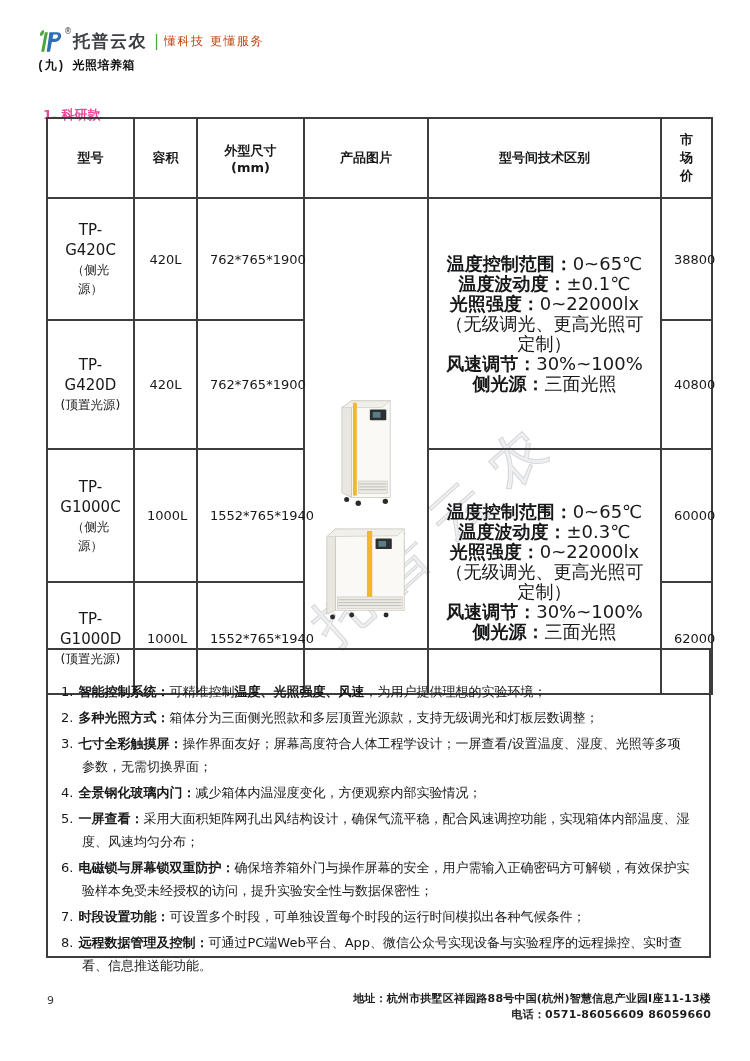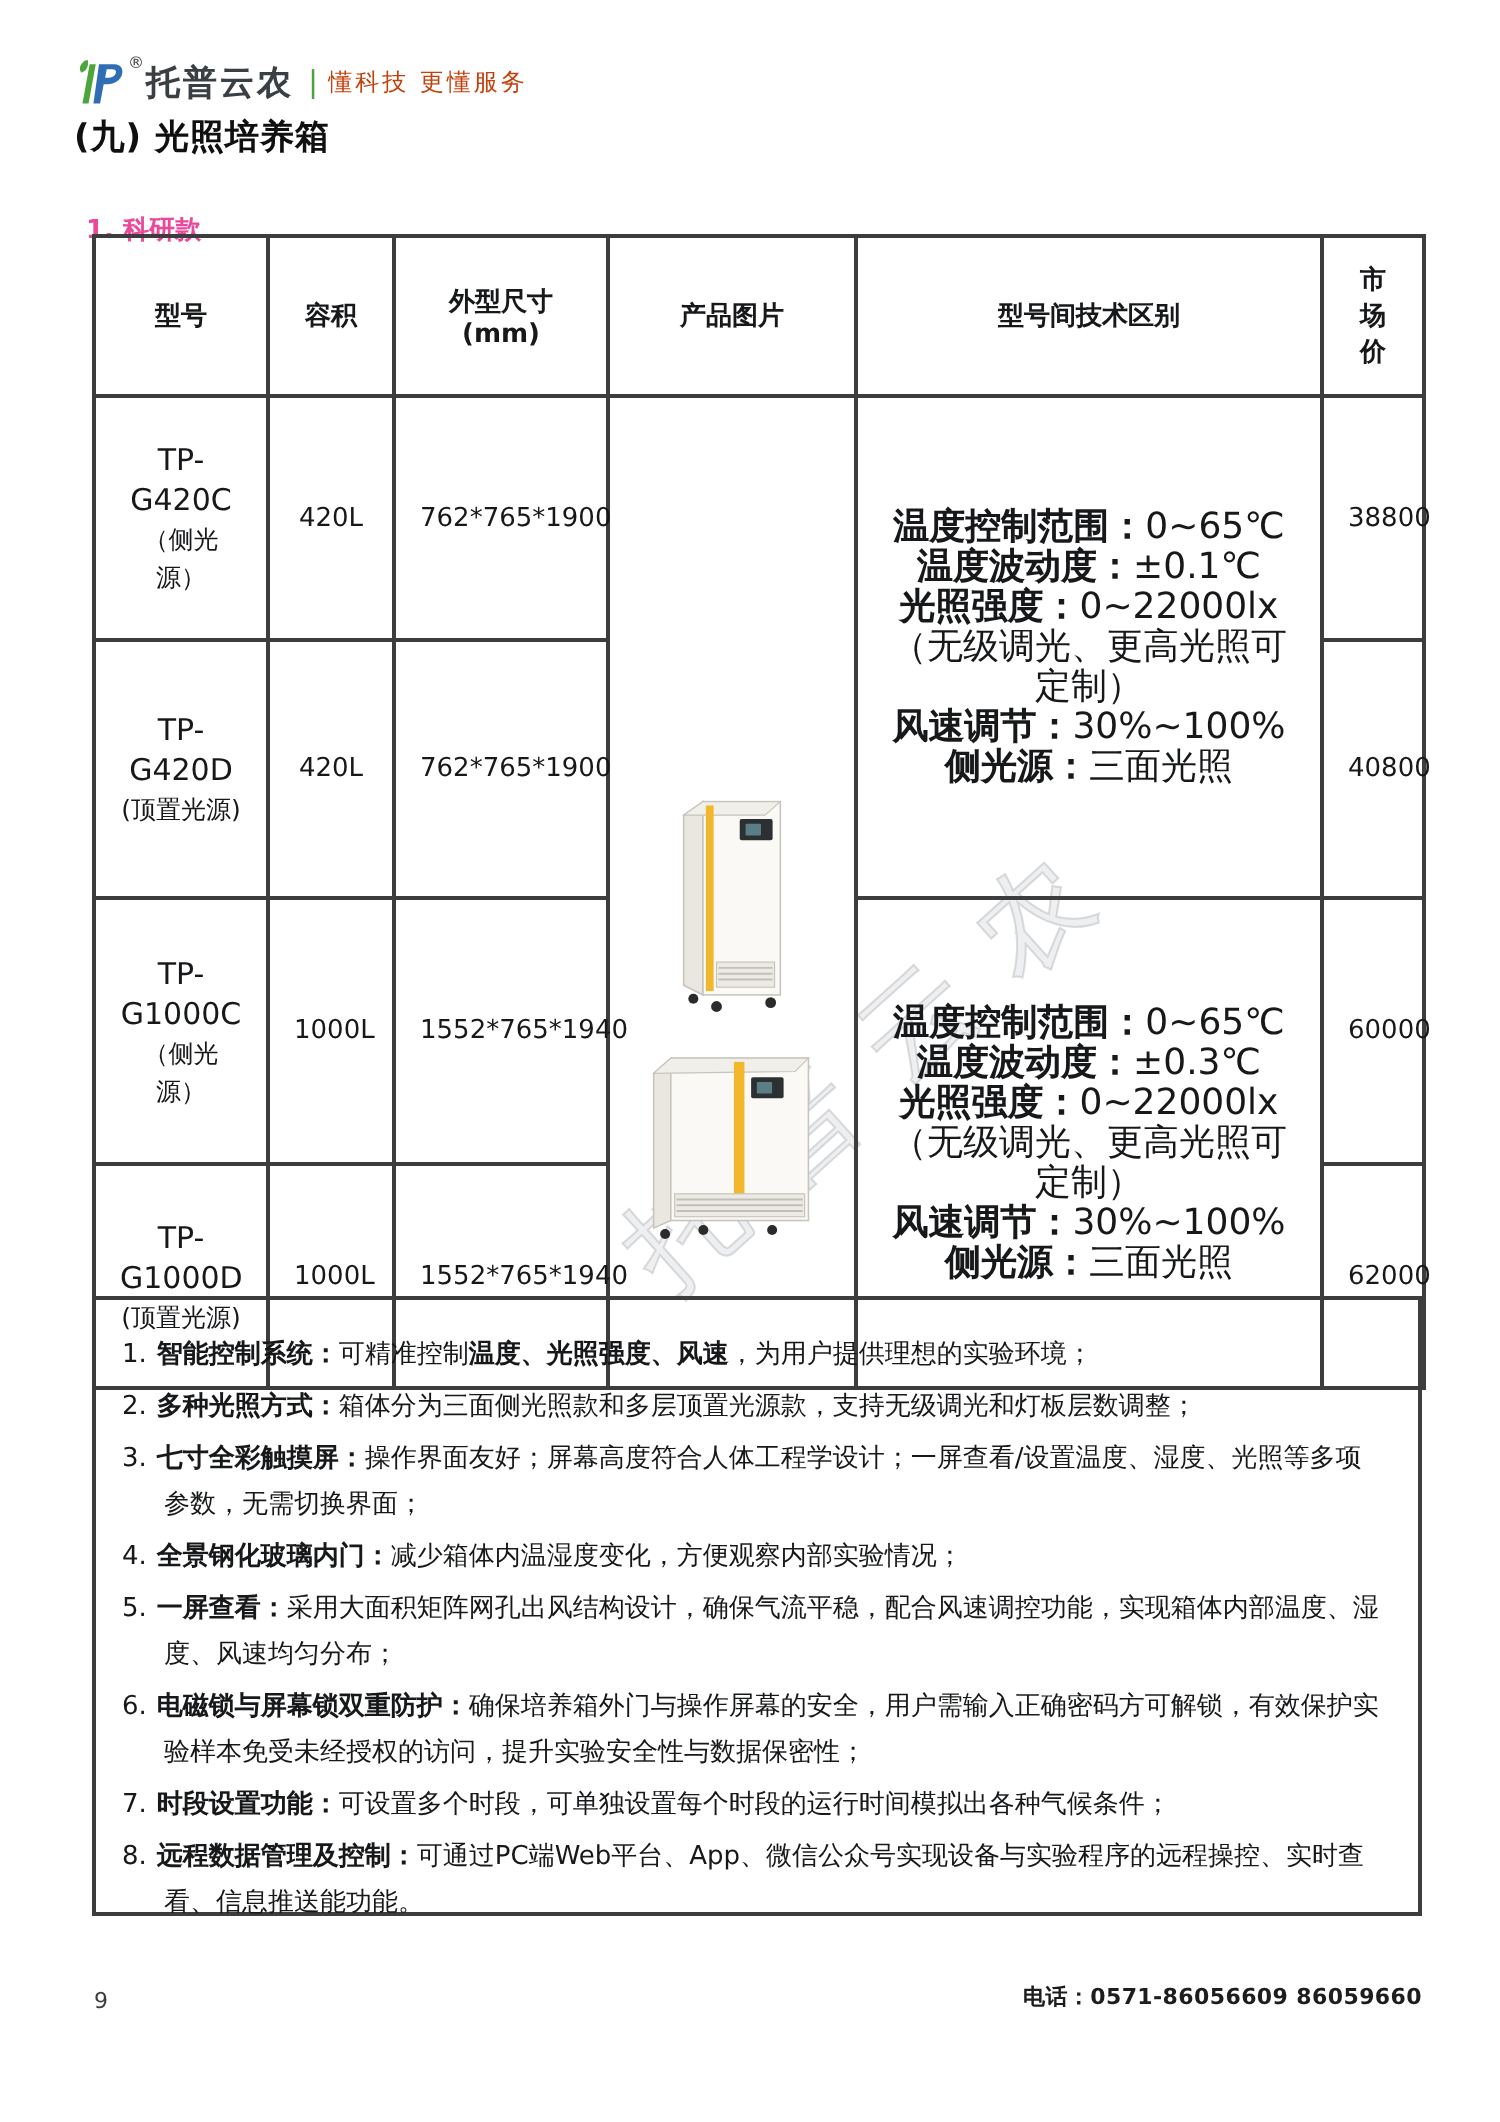--- a/index.html
+++ b/index.html
@@ -7,21 +7,21 @@
         font-family:"DejaVu Sans","Liberation Sans",sans-serif;color:#1c1c1c;}
 
   
   .brand{position:absolute;left:36px;top:27px;display:flex;align-items:center;height:28px;}
   .logo-mark{width:27px;height:26px;flex:0 0 auto;}
   .brand-reg{font-size:8px;color:#3b4045;align-self:flex-start;margin:0 1px 0 1px;}
   .brand-name{font-size:17px;font-weight:bold;color:#3a3f44;letter-spacing:1.5px;}
   .brand-divider{color:#4ea43c;font-size:15px;margin:0 5px 0 7px;font-weight:400;}
   .brand-tagline{color:#c2410c;font-size:12px;letter-spacing:1.5px;}
 
-  .section-title{position:absolute;left:37px;top:57px;font-size:17px;font-weight:bold;color:#101010;letter-spacing:0.5px;}
+  .section-title{position:absolute;left:37px;top:57px;font-size:12px;font-weight:bold;color:#101010;letter-spacing:0.5px;font-family:Liberation Mono, monospace;}
   .subsection-title{position:absolute;left:43px;top:82px;font-size:13px;font-weight:bold;color:#ec4899;margin-top:24px;}
 
   
   .watermark{position:absolute;left:248px;top:492px;width:380px;text-align:center;
              font-size:56px;letter-spacing:22px;font-weight:400;
              color:rgba(200,202,208,0.30);-webkit-text-stroke:1px rgba(168,170,176,0.40);
              transform:rotate(-42deg);pointer-events:none;white-space:nowrap;z-index:1;}
 
   
   .spec-table{position:absolute;left:46px;top:117px;width:665px;border-collapse:collapse;
@@ -34,21 +34,21 @@
   .model-name{font-size:15px;line-height:20px;}
   .model-light{font-size:12.5px;line-height:19px;}
   .tech-cell{text-align:left;vertical-align:middle;padding:6px 8px 6px 11px;}
   .spec-line{font-size:18px;line-height:20px;}
   .spec-label{font-weight:bold;}
   .image-cell{vertical-align:top;}
   .image-stack{display:flex;flex-direction:column;align-items:center;gap:14px;padding-top:126px;}
 
   
   .features-box{position:absolute;left:46px;top:648px;width:665px;height:310px;
-                border:2px solid #3d3d3d;box-sizing:border-box;padding:16px 16px 0 13px;z-index:2;}
+                border:2px solid #3d3d3d;box-sizing:border-box;padding:30px 16px 0 13px;z-index:2;}
   .feature{font-size:13px;line-height:23px;margin-bottom:3px;padding-left:21px;text-indent:-21px;
            color:#17181a;}
   .feature .num{margin-right:5px;}
   .feature .label{font-weight:bold;}
   .feature .seg-bold{font-weight:bold;}
 
   
   .page-number{position:absolute;left:47px;top:994px;font-size:11px;color:#3c3c3c;}
   .footer-info{position:absolute;right:39px;top:991px;text-align:right;font-size:11px;
                font-weight:bold;color:#1d1d1d;line-height:16px;letter-spacing:0.2px;}
@@ -184,16 +184,17 @@
     <div class="feature"><span class="num">3.</span><span class="label">七寸全彩触摸屏：</span><span>操作界面友好；屏幕高度符合人体工程学设计；一屏查看/设置温度、湿度、光照等多项参数，无需切换界面；</span><span class="seg-bold"></span><span></span></div>
     <div class="feature"><span class="num">4.</span><span class="label">全景钢化玻璃内门：</span><span>减少箱体内温湿度变化，方便观察内部实验情况；</span><span class="seg-bold"></span><span></span></div>
     <div class="feature"><span class="num">5.</span><span class="label">一屏查看：</span><span>采用大面积矩阵网孔出风结构设计，确保气流平稳，配合风速调控功能，实现箱体内部温度、湿度、风速均匀分布；</span><span class="seg-bold"></span><span></span></div>
     <div class="feature"><span class="num">6.</span><span class="label">电磁锁与屏幕锁双重防护：</span><span>确保培养箱外门与操作屏幕的安全，用户需输入正确密码方可解锁，有效保护实验样本免受未经授权的访问，提升实验安全性与数据保密性；</span><span class="seg-bold"></span><span></span></div>
     <div class="feature"><span class="num">7.</span><span class="label">时段设置功能：</span><span>可设置多个时段，可单独设置每个时段的运行时间模拟出各种气候条件；</span><span class="seg-bold"></span><span></span></div>
     <div class="feature"><span class="num">8.</span><span class="label">远程数据管理及控制：</span><span>可通过PC端Web平台、App、微信公众号实现设备与实验程序的远程操控、实时查看、信息推送能功能。</span><span class="seg-bold"></span><span></span></div>
   </div>
 
   <div class="page-number">9</div>
   <div class="footer-info">
+    <div>地址：杭州市拱墅区祥园路88号中国(杭州)智慧信息产业园I座11-13楼</div>
     <div>电话：0571-86056609 86059660</div>
   </div>
 
 </div>
 
 </body></html>

